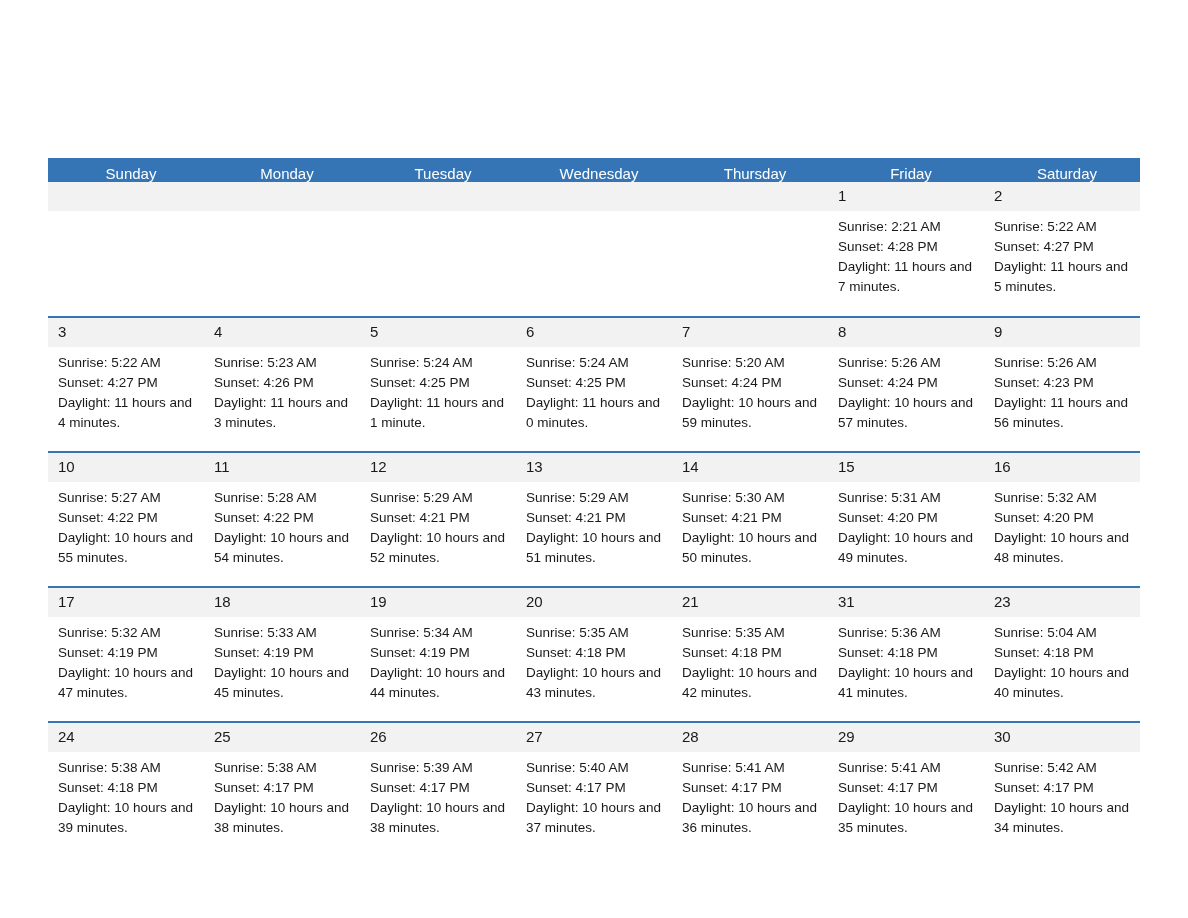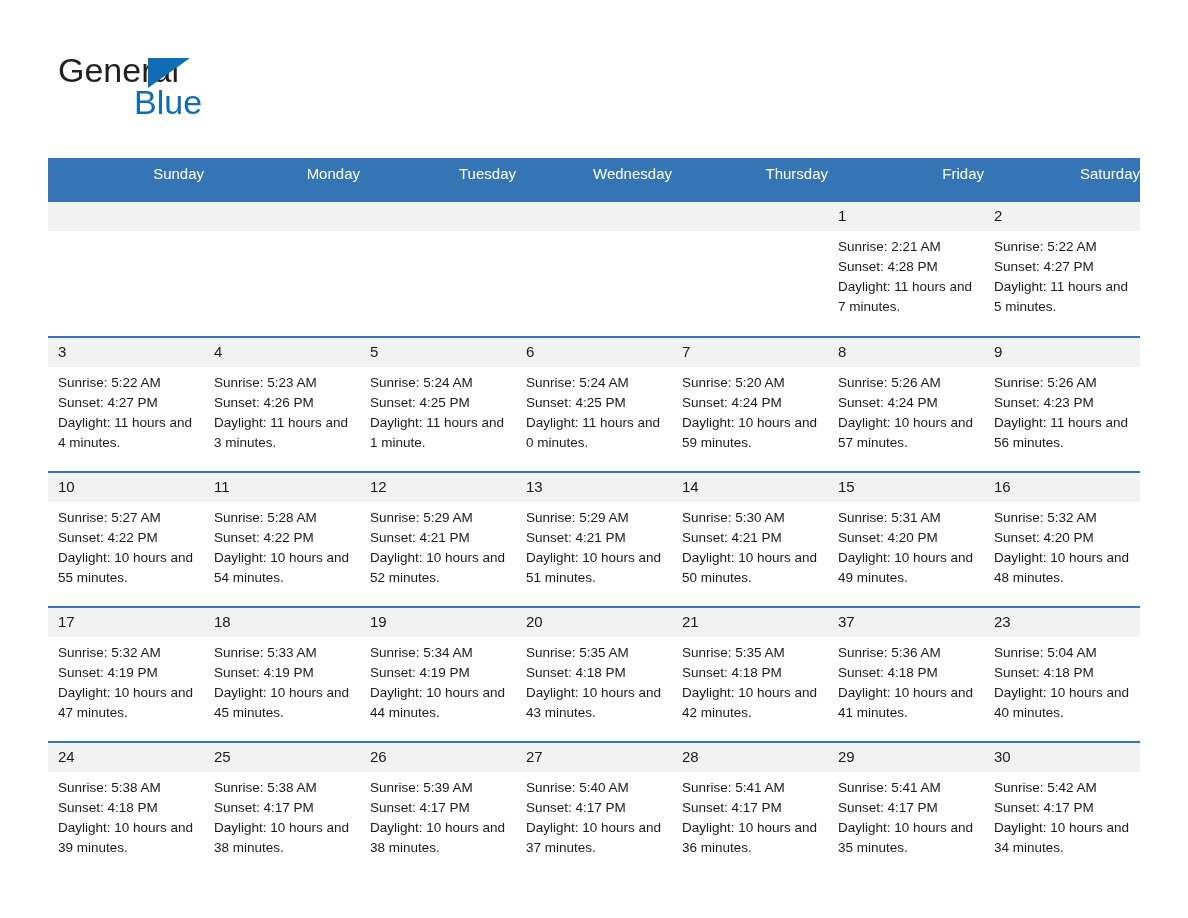--- a/index.html
+++ b/index.html
@@ -94,22 +94,22 @@
   table.cal {
     border-collapse: collapse;
     width: 1092px;
     table-layout: fixed;
   }
   table.cal th {
     background: #3575b5;
     color: #ffffff;
     font-size: 15px;
     font-weight: 400;
-    text-align: right;
-    padding: 7px 0 20px 10px;
+    text-align: center;
+    padding: 7px 0 0 10px;
     height: 18px;
     box-sizing: border-box;
   }
   table.cal td {
     vertical-align: top;
     padding: 0;
     height: 135px;
     box-sizing: border-box;
     border-top: 2px solid #3575b5;
     background: #ffffff;
@@ -138,25 +138,20 @@
   .info div { white-space: nowrap; }
   .info .wrap { white-space: normal; }
 </style>
 </head>
 <body>
 
 <div class="page">
 
   <div class="top">
 
-    <div class="logo">
-      <div class="logo-line1">General</div>
-      <div class="logo-tri"></div>
-      <div class="logo-line2">Blue</div>
-    </div>
 
 
   </div>
 
   <div class="calendar">
     <table class="cal">
       <thead>
         <tr>
           <th>Sunday</th>
           <th>Monday</th>
@@ -356,21 +351,21 @@
           </td>
           <td>
             <div class="daynum">21</div>
             <div class="info">
               <div>Sunrise: 5:35 AM</div>
               <div>Sunset: 4:18 PM</div>
               <div class="wrap">Daylight: 10 hours and 42 minutes.</div>
             </div>
           </td>
           <td>
-            <div class="daynum">37</div>
+            <div class="daynum">31</div>
             <div class="info">
               <div>Sunrise: 5:36 AM</div>
               <div>Sunset: 4:18 PM</div>
               <div class="wrap">Daylight: 10 hours and 41 minutes.</div>
             </div>
           </td>
           <td>
             <div class="daynum">23</div>
             <div class="info">
               <div>Sunrise: 5:04 AM</div>

